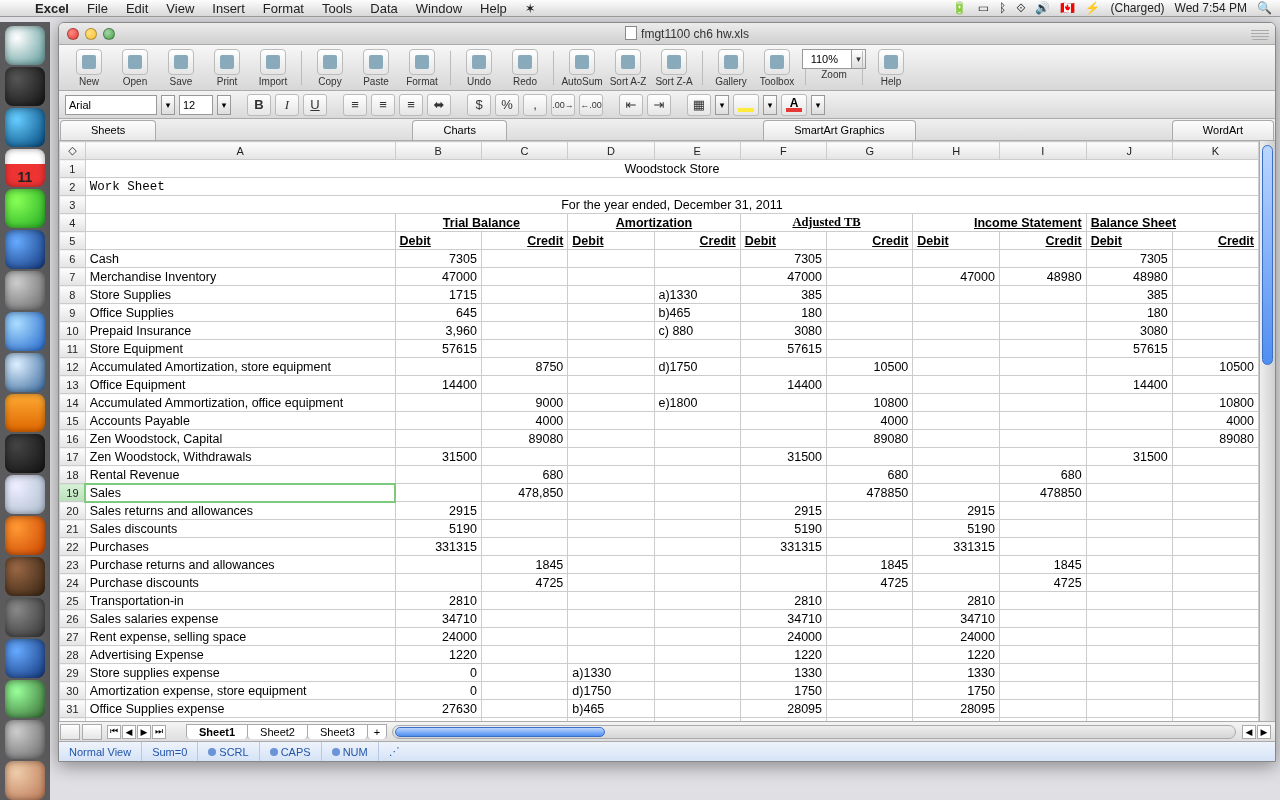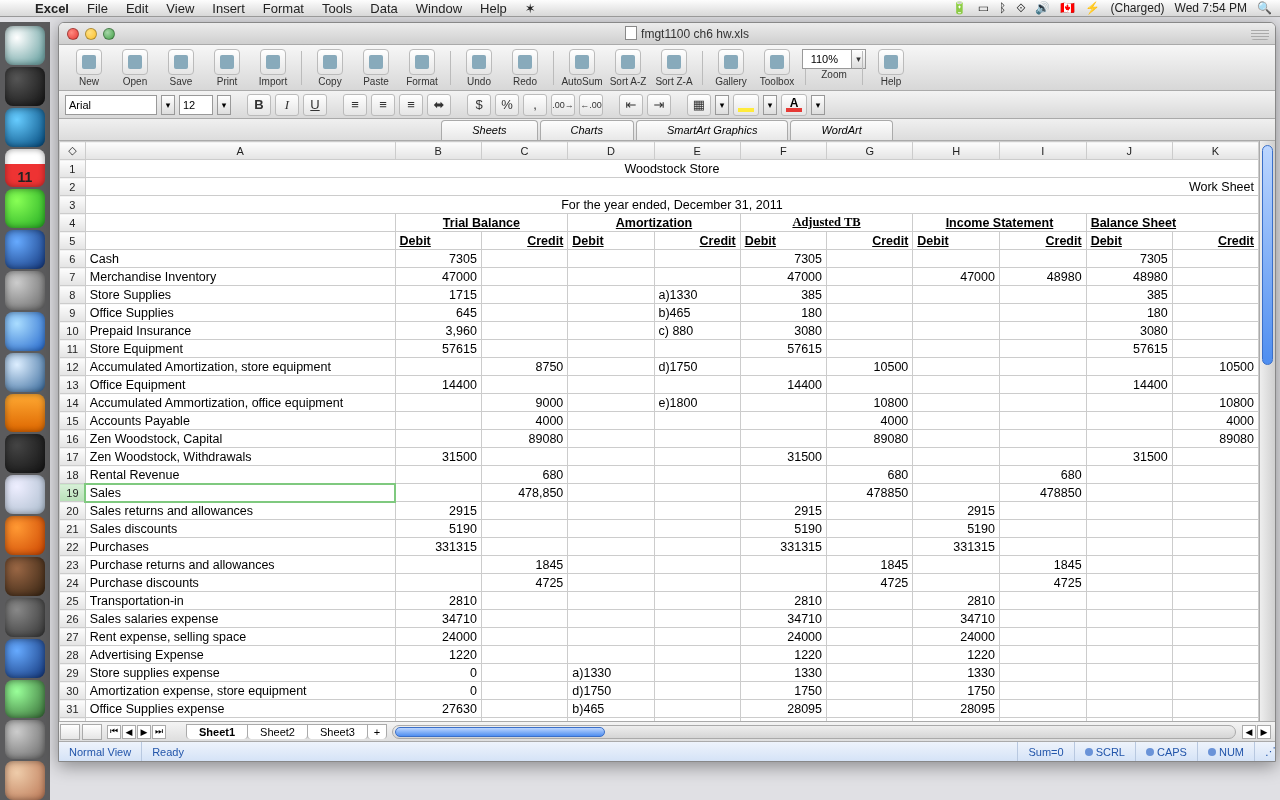--- a/index.html
+++ b/index.html
@@ -52,21 +52,21 @@
 .toolbar2 .fontname{width:92px;height:20px;border:1px solid #999;background:#fff;font-size:11px;padding:1px 3px;}
 .toolbar2 .fontsize{width:34px;height:20px;border:1px solid #999;background:#fff;font-size:11px;padding:1px 3px;}
 .toolbar2 .dd{width:14px;height:20px;border:1px solid #999;background:linear-gradient(#fff,#ddd);display:flex;align-items:center;justify-content:center;font-size:9px;}
 .toolbar2 .ibtn{width:24px;height:22px;border:1px solid #bbb;border-radius:3px;background:linear-gradient(#fff,#e5e5e5);display:flex;align-items:center;justify-content:center;font-size:13px;color:#333;}
 .toolbar2 .ibtn.b{font-weight:bold;}
 .toolbar2 .ibtn.i{font-style:italic;font-family:Georgia,serif;}
 .toolbar2 .ibtn.u{text-decoration:underline;}
 .toolbar2 .swatch{width:26px;height:22px;border:1px solid #bbb;border-radius:3px;background:linear-gradient(#fff,#e5e5e5);position:relative;}
 .toolbar2 .swatch .bar{position:absolute;left:4px;right:4px;bottom:3px;height:4px;}
 
-.eltabs{height:22px;background:linear-gradient(#f0f0f0,#dcdcdc);border-bottom:1px solid #aaa;display:flex;justify-content:center;gap:0;font-size:11px;font-style:italic;}
+.eltabs{height:22px;background:linear-gradient(#f0f0f0,#dcdcdc);border-bottom:1px solid #aaa;display:flex;justify-content:space-between;gap:0;font-size:11px;}
 .eltabs .et{padding:3px 30px;border:1px solid #aaa;border-bottom:none;background:linear-gradient(#fdfdfd,#e8e8e8);border-radius:4px 4px 0 0;margin:1px 1px 0;}
 
 .gridwrap{flex:1;display:flex;overflow:hidden;position:relative;background:#fff;}
 .gridwrap .vscroll{width:16px;background:linear-gradient(90deg,#eee,#cfcfcf);border-left:1px solid #aaa;position:relative;}
 .gridwrap .vscroll .thumb{position:absolute;left:2px;right:2px;top:4px;height:220px;border-radius:6px;background:linear-gradient(#bcd6ff,#4f8ef0);border:1px solid #3a6fc8;}
 .sheet{flex:1;overflow:hidden;}
 table.grid{border-collapse:collapse;width:100%;font-size:12.5px;color:#000;}
 table.grid th, table.grid td{border:1px solid #ccc;height:18px;padding:0 4px;white-space:nowrap;}
 table.grid th{background:linear-gradient(#fdfdfd,#e4e4e4);font-weight:normal;color:#222;font-size:11px;}
 table.grid th.rowhdr{width:26px;text-align:center;background:linear-gradient(#fdfdfd,#e4e4e4);}
@@ -307,37 +307,37 @@
           </tbody>
           <tbody>
             <tr>
               <th class="rowhdr">1</th>
               <td colspan="11" style="text-align:center;">Woodstock Store</td>
             </tr>
           </tbody>
           <tbody>
             <tr>
               <th class="rowhdr">2</th>
-              <td colspan="11" style="text-align:right;">Work Sheet</td>
+              <td colspan="11" style="text-align:left;font-family:Liberation Mono, monospace;">Work Sheet</td>
             </tr>
           </tbody>
           <tbody>
             <tr>
               <th class="rowhdr">3</th>
               <td colspan="11" style="text-align:center;">For the year ended, December 31, 2011</td>
             </tr>
           </tbody>
           <tbody>
             <tr>
               <th class="rowhdr">4</th>
               <td></td>
               <td colspan="2" class="shdr" style="text-decoration:underline;">Trial Balance</td>
               <td colspan="2" class="shdr" style="text-decoration:underline;">Amortization</td>
               <td colspan="2" class="shdr" style="text-decoration:underline;font-family:Liberation Serif, serif;">Adjusted TB</td>
-              <td colspan="2" class="shdr" style="text-decoration:underline;text-align:center;">Income Statement</td>
+              <td colspan="2" class="shdr" style="text-decoration:underline;text-align:right;">Income Statement</td>
               <td colspan="2" class="shdr" style="text-decoration:underline;text-align:left;">Balance Sheet</td>
             </tr>
           </tbody>
           <tbody>
             <tr>
               <th class="rowhdr">5</th>
               <td></td>
               <td class="subu" style="text-align:left;">Debit</td>
               <td class="subu" style="text-align:right;">Credit</td>
               <td class="subu" style="text-align:left;">Debit</td>
@@ -808,21 +808,20 @@
         <div class="ht"></div>
       </div>
     <div class="navend">
       <span>◀</span>
       <span>▶</span>
     </div>
   </div>
 
   <div class="status">
     <div class="sitem">Normal View</div>
-    <div class="sitem flex">Ready</div>
     <div class="sitem">Sum=0</div>
     <div class="sitem">
         <span class="bulb"></span>
         <span>SCRL</span>
       </div>
     <div class="sitem">
         <span class="bulb"></span>
         <span>CAPS</span>
       </div>
     <div class="sitem">

